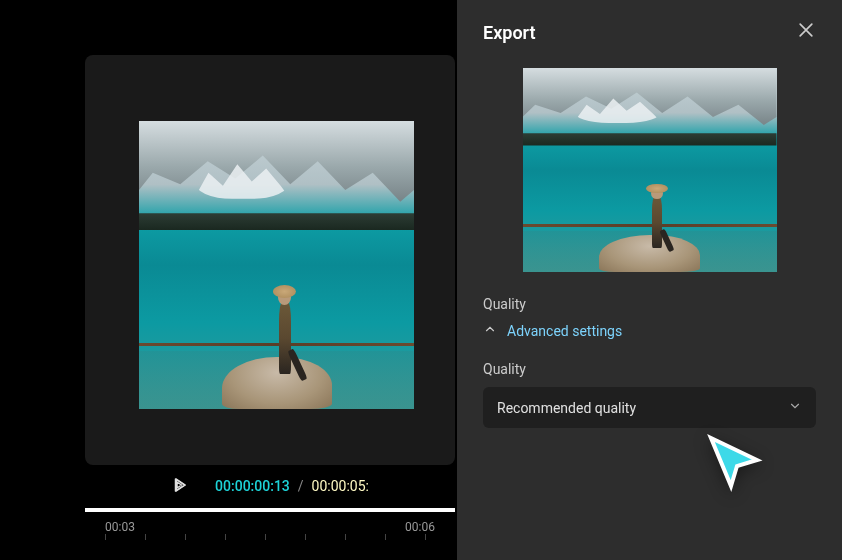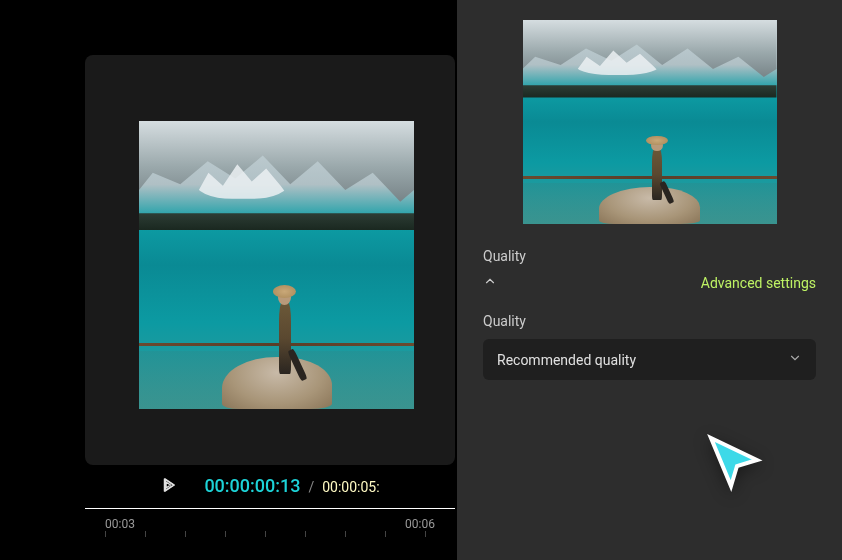--- a/index.html
+++ b/index.html
@@ -91,31 +91,31 @@
       left: 85px;
       top: 470px;
       width: 370px;
       height: 30px;
       display: flex;
       align-items: center;
       justify-content: center;
       gap: 16px;
     }
     .play-btn { cursor: pointer; display: flex; align-items: center; }
-    .timecode-current { color: #1dd3d8; font-size: 18px; font-weight: 500; padding-left: 10px; }
+    .timecode-current { color: #1dd3d8; font-size: 14px; font-weight: 500; padding-left: 10px; }
     .timecode-sep { color: #888; font-size: 14px; margin: 0 4px; }
     .timecode-total { color: #fef9c3; font-size: 14px; }
 
     .timeline {
       position: absolute;
       left: 85px;
       top: 508px;
       width: 370px;
       height: 52px;
-      border-top: 1px solid #ffffff;
+      border-top: 4px solid #ffffff;
     }
     .ruler {
       position: relative; height: 30px; display: flex; align-items: center;
       padding-left: 12px;
     }
     .tick-label { color: #999; font-size: 12px; position: absolute; }
     .tick-label:nth-child(1){ left: 20px; }
     .tick-label:nth-child(2){ left: 320px; }
     .tick { position: absolute; top: 22px; width: 1px; height: 6px; background: #444; }
 
@@ -149,21 +149,21 @@
       width: 100%; background: #3a3a3a; border: none; border-radius: 6px;
       padding: 12px 14px; color: #e0e0e0; font-size: 14px; margin-bottom: 16px;
       display: flex; justify-content: space-between; align-items: center;
       cursor: pointer;
     }
     .select.dark { background: #1f1f1f; }
     .chevron { color: #aaa; }
 
     .advanced {
       display: flex; align-items: center; gap: 10px; margin-bottom: 22px;
-      cursor: pointer; color: #bef264; font-size: 14px; justify-content: space-between;
+      cursor: pointer; color: #7dd3fc; font-size: 14px;
     }
 
     .cursor-overlay {
       position: absolute;
       left: 703px; top: 432px;
       width: 64px; height: 64px;
       filter: drop-shadow(0 4px 8px rgba(0,0,0,0.4));
       pointer-events: none;
     }
     .cursor-shape {
@@ -218,20 +218,28 @@
     <div class="tick" style="left:140px"></div>
     <div class="tick" style="left:180px"></div>
     <div class="tick" style="left:220px"></div>
     <div class="tick" style="left:260px"></div>
     <div class="tick" style="left:300px"></div>
     <div class="tick" style="left:340px"></div>
   </div>
 </div>
 
 <div class="export-panel">
+  <div class="export-header">
+    <div class="export-title">Export</div>
+    <div class="close-btn">
+      <svg width="20" height="20" viewBox="0 0 24 24">
+        <path d="M5 5 L19 19 M19 5 L5 19" stroke="#ccc" stroke-width="2" stroke-linecap="round"></path>
+      </svg>
+    </div>
+  </div>
 
   <div class="thumb-wrap">
     <div class="thumb">
       <div class="lake-scene">
         <div class="mountains"></div>
         <div class="snow"></div>
         <div class="treeline"></div>
         <div class="rail"></div>
         <div class="underwater"></div>
         <div class="rock"></div>

